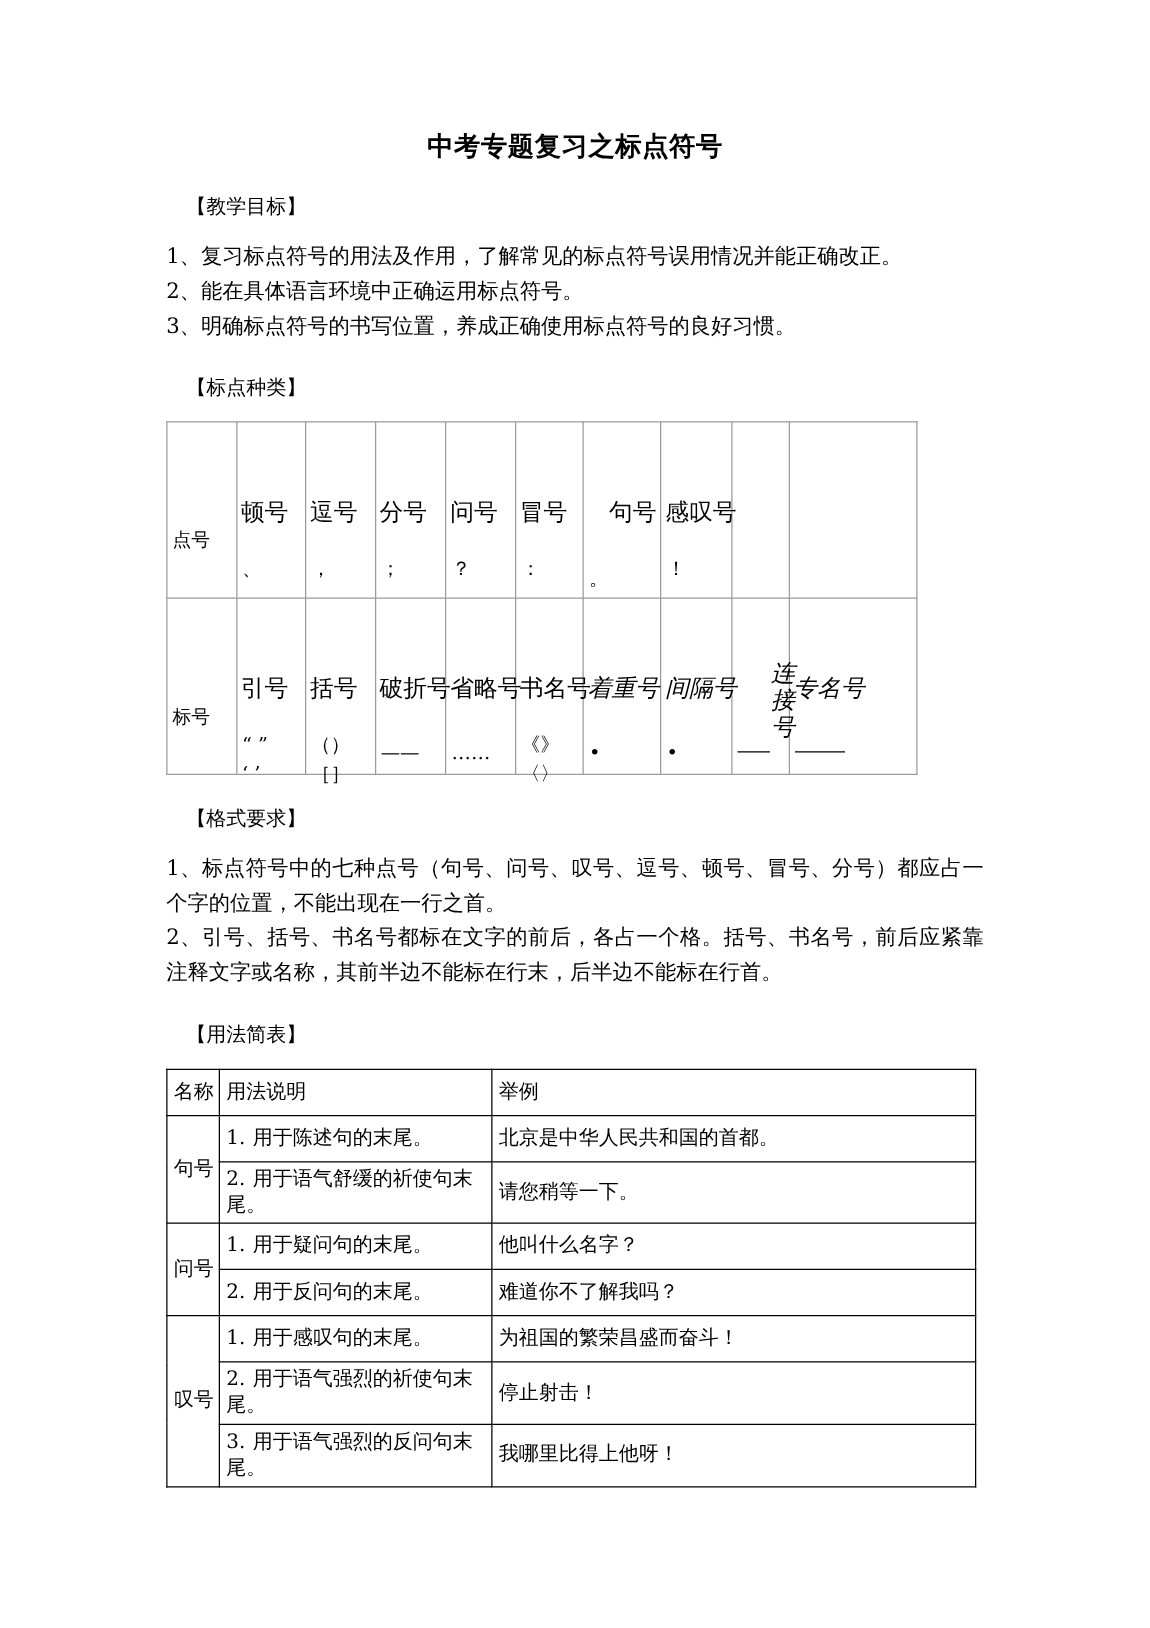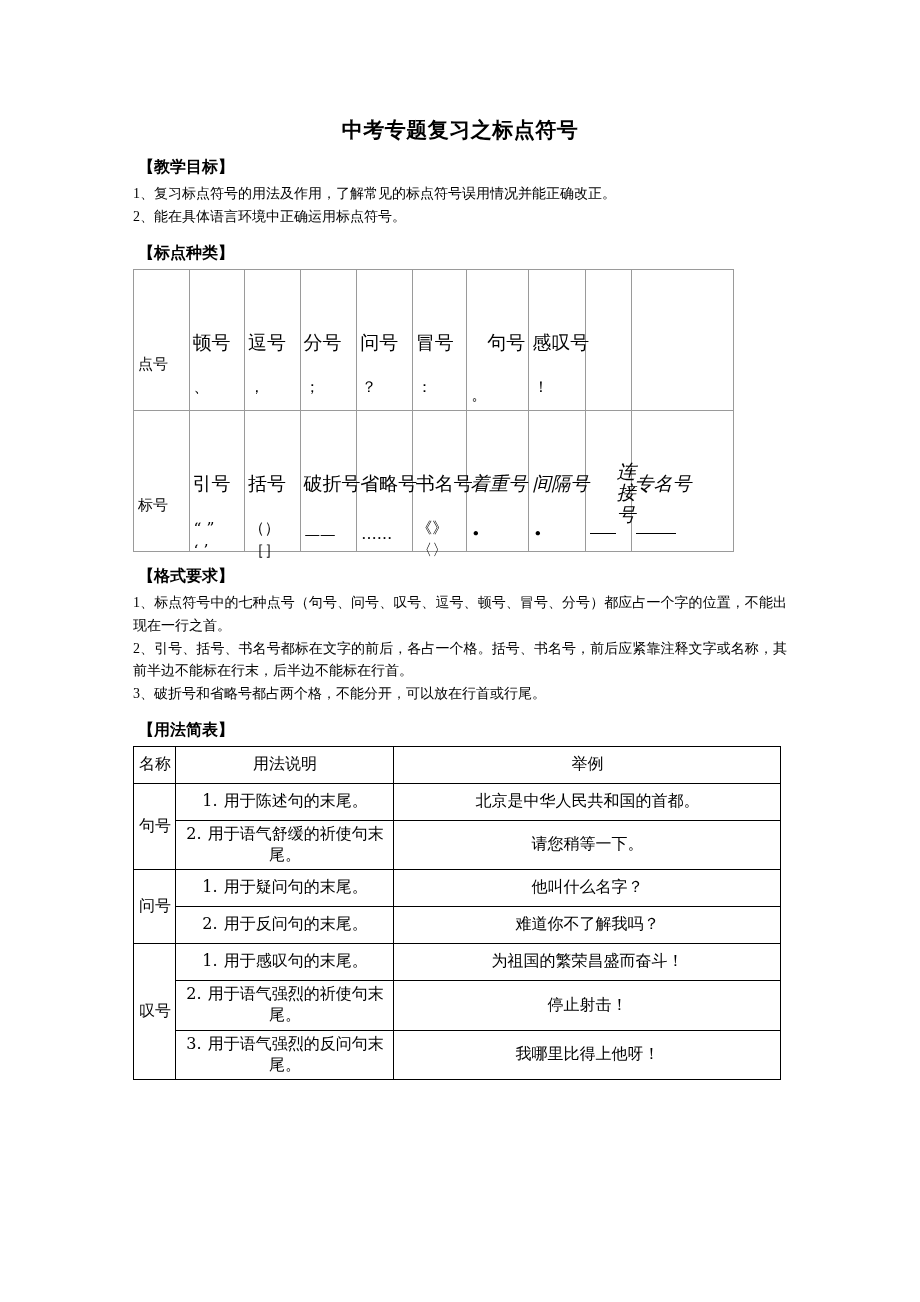--- a/index.html
+++ b/index.html
@@ -11,21 +11,21 @@
     width: 920px;
     height: 1302px;
     font-family: "DejaVu Serif", "Liberation Serif", serif;
     color: #000000;
     position: relative;
     overflow: hidden;
   }
   .page {
     position: absolute;
     left: 133px;
-    top: 13px;
+    top: 0;
     width: 654px;
   }
 
   
   .doc-title {
     text-align: center;
     font-size: 21px;
     font-weight: bold;
     letter-spacing: 0.5px;
     margin: 0;
@@ -45,34 +45,33 @@
   .doc-subtitle .blank {
     display: inline-block;
     border-bottom: 1.5px solid #000;
     width: 76px;
     vertical-align: -2px;
   }
 
   
   .sec-head {
     font-size: 16px;
-    font-weight: bold;
+    font-weight: normal;
     font-family: "DejaVu Sans", "Liberation Sans", sans-serif;
-    margin: 5px;
+    margin: 16px;
     padding-top: 7px;
     line-height: 1.45;
   }
 
   
   .para {
-    font-size: 14px;
+    font-size: 17px;
     line-height: 1.62;
     margin: 0;
     text-align: justify;
-    font-family: Liberation Serif, serif;
   }
 
   
   .t1 {
     border-collapse: collapse;
     table-layout: fixed;
     width: 601px;
     margin-top: 4px;
     margin-bottom: 2px;
   }
@@ -134,21 +133,20 @@
   }
   .t1 .underbar.short { width: 26px; }
 
   
   .t2 {
     border-collapse: collapse;
     table-layout: fixed;
     width: 648px;
     margin-top: 4px;
     font-size: 16px;
-    text-align: center;
   }
   .t2 td {
     border: 1px solid #000000;
     padding: 3px 4px 4px 5px;
     vertical-align: middle;
     line-height: 1.3;
     height: 29px;
   }
   .t2 .namecol  { width: 42px; text-align: left; }
   .t2 .usecol   { width: 218px; }
@@ -163,20 +161,21 @@
 <body>
 
 <div class="page">
 
   <h1 class="doc-title">中考专题复习之标点符号</h1>
 
 
   <div class="sec-head">【教学目标】</div>
   <p class="para">1、复习标点符号的用法及作用，了解常见的标点符号误用情况并能正确改正。</p>
   <p class="para">2、能在具体语言环境中正确运用标点符号。</p>
+  <p class="para">3、明确标点符号的书写位置，养成正确使用标点符号的良好习惯。</p>
 
   <div class="sec-head">【标点种类】</div>
 
   <table class="t1">
     <colgroup>
       <col style="width:51px">
         <col style="width:51px">
         <col style="width:51px">
       <col style="width:52px">
         <col style="width:51px">
@@ -276,21 +275,20 @@
           <span class="nm ital">专名号</span>
           <span class="sym dash"><span class="underbar"></span></span>
         </td>
       </tr>
     </tbody>
   </table>
 
   <div class="sec-head">【格式要求】</div>
   <p class="para">1、标点符号中的七种点号（句号、问号、叹号、逗号、顿号、冒号、分号）都应占一个字的位置，不能出现在一行之首。</p>
   <p class="para">2、引号、括号、书名号都标在文字的前后，各占一个格。括号、书名号，前后应紧靠注释文字或名称，其前半边不能标在行末，后半边不能标在行首。</p>
-  <p class="para">3、破折号和省略号都占两个格，不能分开，可以放在行首或行尾。</p>
 
   <div class="sec-head">【用法简表】</div>
 
   <table class="t2">
     <colgroup>
       <col class="namecol" style="width:42px">
       <col class="usecol" style="width:218px">
       <col class="egcol">
     </colgroup>
     <tbody>

